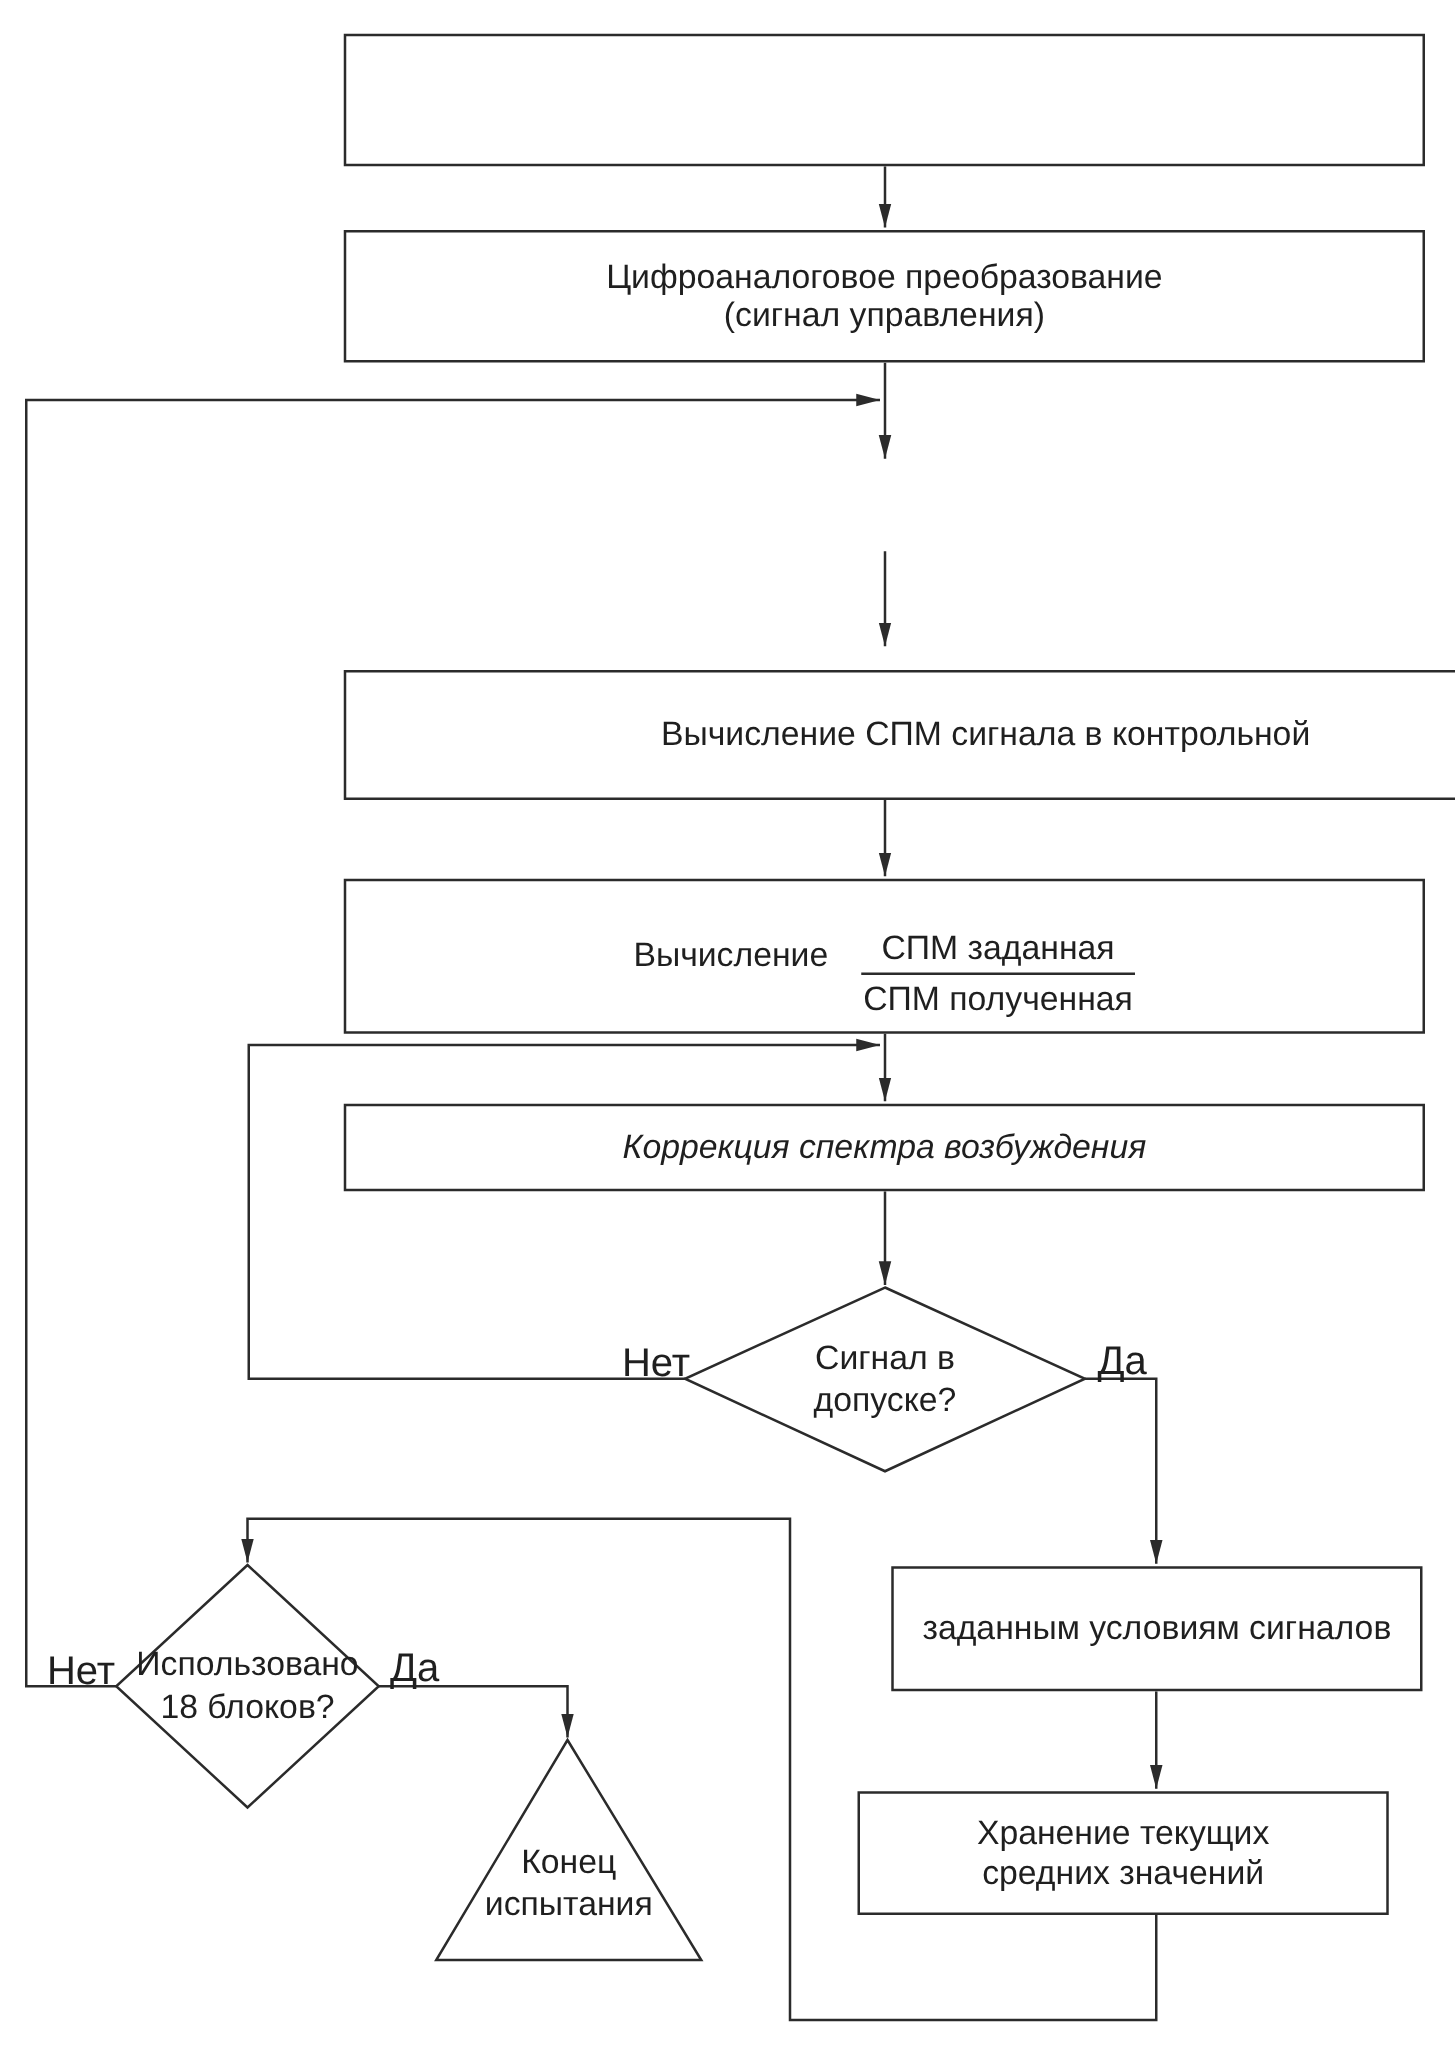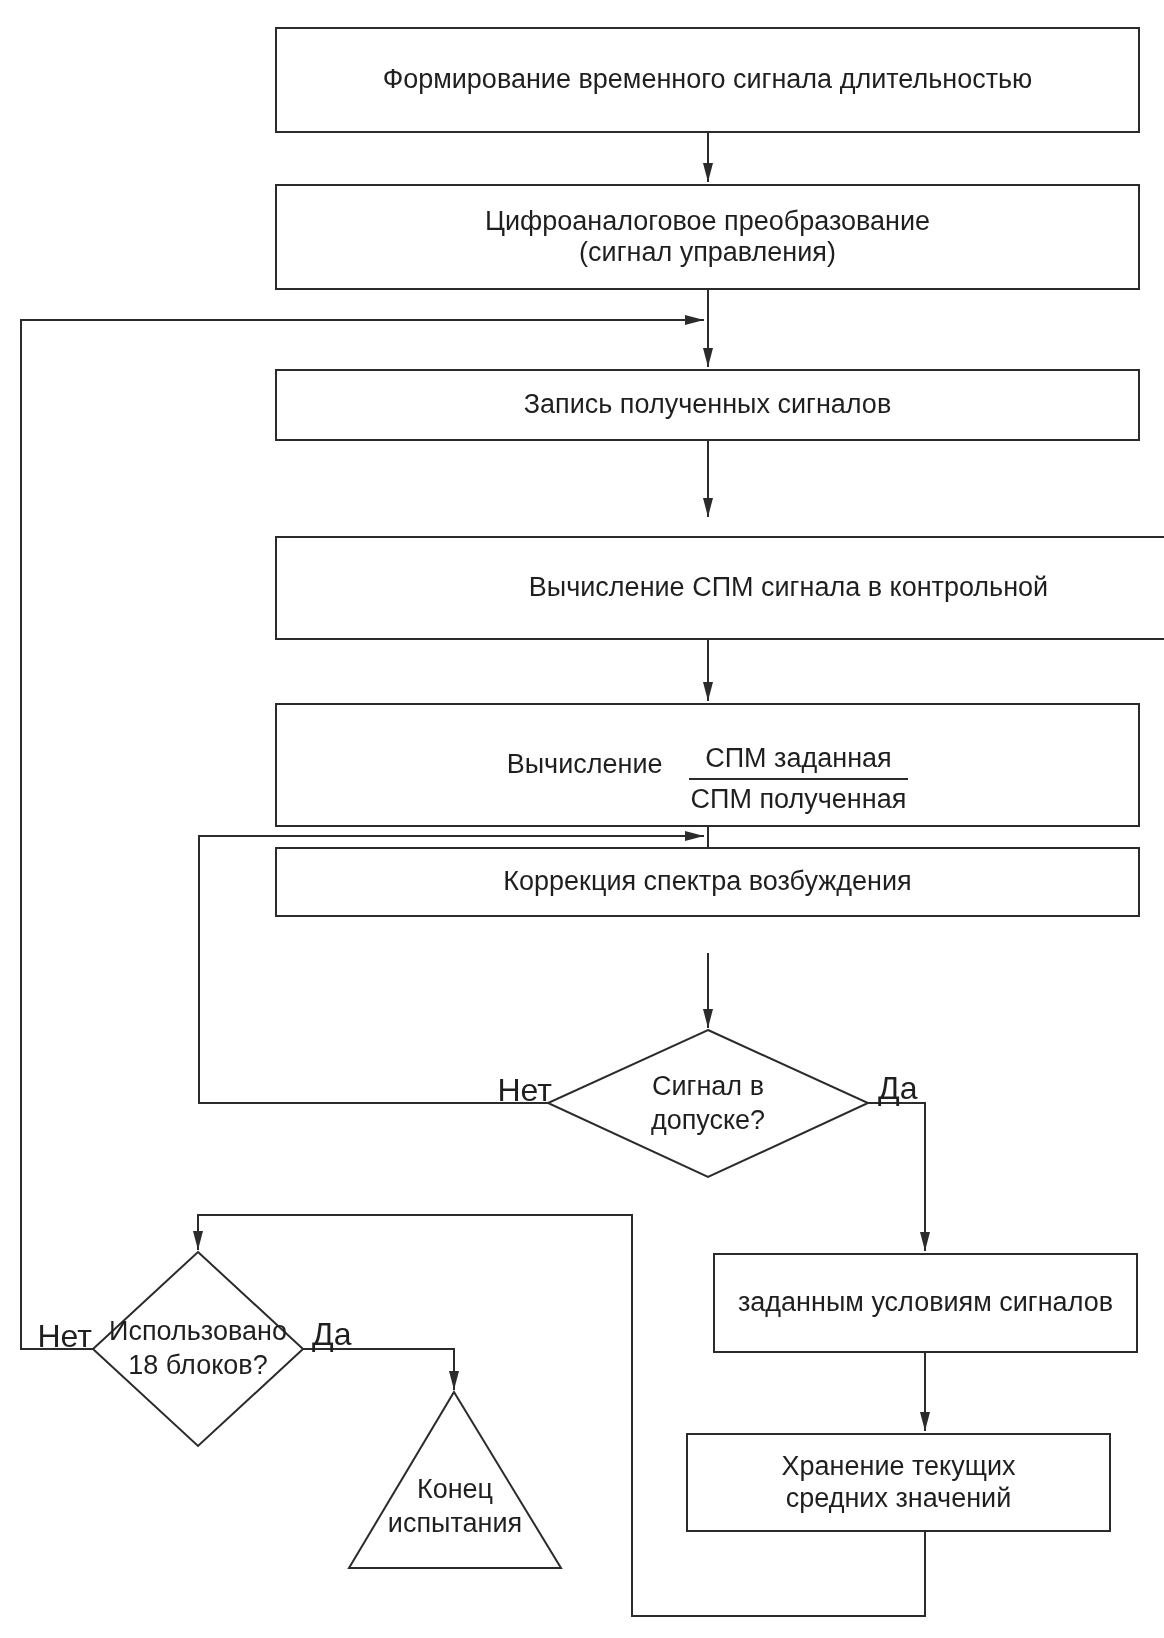--- a/index.html
+++ b/index.html
@@ -107,48 +107,44 @@
     <path class="wire" d="M925,1353 V1431" marker-end="url(#arrow)"></path>
     <path class="wire" d="M925,1532 V1616 H632 V1215 H198 V1250" marker-end="url(#arrow)"></path>
     <path class="wire" d="M303,1349 H454 V1390" marker-end="url(#arrow)"></path>
 
     <polygon class="shape" points="708,1030 868,1103 708,1177 548,1103"></polygon>
     <polygon class="shape" points="198,1252 303,1349 198,1446 93,1349"></polygon>
     <polygon class="shape" points="454,1392 561,1568 349,1568"></polygon>
   </svg>
 
   <div class="box" style="left:275px; top:27px;  width:865px; height:106px;">
-    <div>Формирование временного сигнала длительностью</div>
   </div>
 
   <div class="box" style="left:275px; top:184px; width:865px; height:106px;">
     <div>Цифроаналоговое преобразование</div>
     <div>(сигнал управления)</div>
   </div>
 
-  <div class="box" style="left:275px; top:369px; width:865px; height:72px;">
-    <div>Запись полученных сигналов</div>
-  </div>
 
   <div class="box" style="left:275px; top:536px; width:1027px; height:104px;align-items:center;">
     <div>Вычисление СПМ сигнала в контрольной</div>
   </div>
 
   <div class="box" style="left:275px; top:703px; width:865px; height:124px;justify-content:center;">
     <div class="calc-row">
       <span>Вычисление</span>
       <span class="frac">
         <span class="num">СПМ заданная</span>
         <span class="bar"></span>
         <span class="den">СПМ полученная</span>
       </span>
     </div>
   </div>
 
-  <div class="box" style="left:275px; top:847px; width:865px; height:70px;">
+  <div class="box" style="left:275px; top:883px; width:865px; height:70px;font-style:italic;">
     <div>Коррекция спектра возбуждения</div>
   </div>
 
   <div class="shape-text" style="left:548px; top:1032px; width:320px; height:143px;">
     <div>Сигнал в</div>
     <div>допуске?</div>
   </div>
   <div class="branch-label" style="left:482px; top:1072px; width:70px; text-align:right;">Нет</div>
   <div class="branch-label" style="left:878px; top:1070px; width:70px; text-align:left;">Да</div>
 

